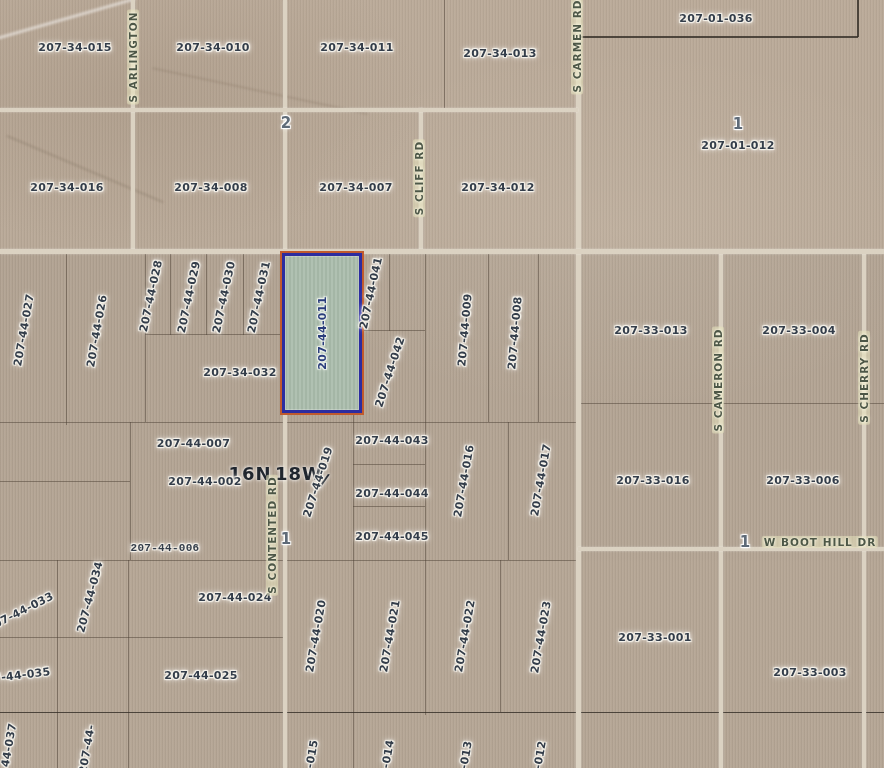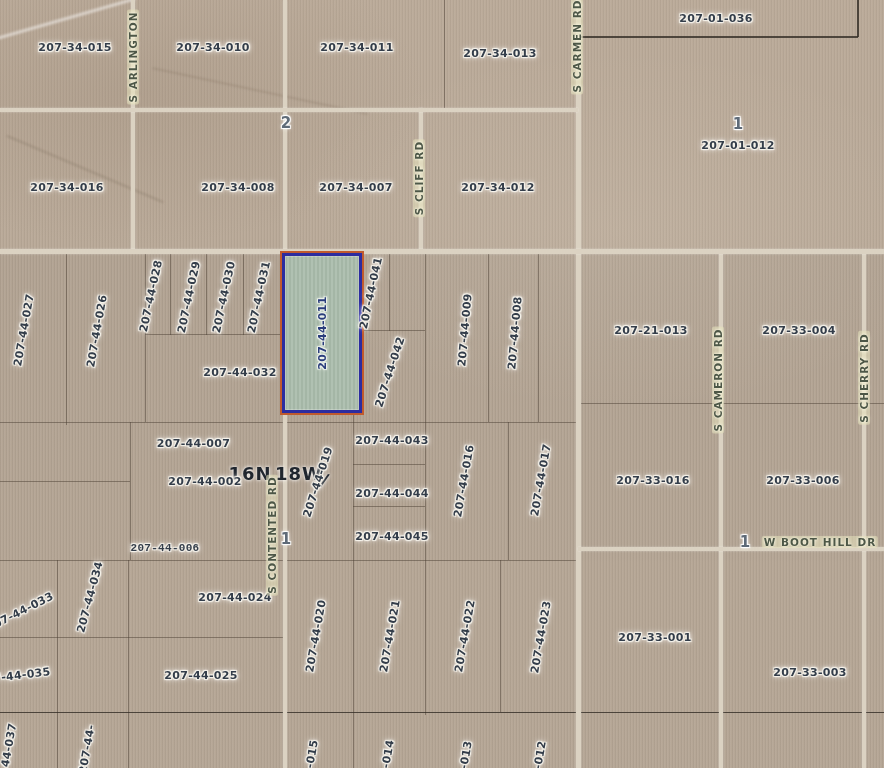--- a/index.html
+++ b/index.html
@@ -113,35 +113,35 @@
   </div>
 
   <div class="layer" id="parcels-layer">
       <div class="lbl" style="left: 75px; top: 47px; transform: translate(-50%, -50%) rotate(0deg);">207-34-015</div>
       <div class="lbl" style="left: 213px; top: 47px; transform: translate(-50%, -50%) rotate(0deg);">207-34-010</div>
       <div class="lbl" style="left: 357px; top: 47px; transform: translate(-50%, -50%) rotate(0deg);">207-34-011</div>
       <div class="lbl" style="left: 500px; top: 53px; transform: translate(-50%, -50%) rotate(0deg);">207-34-013</div>
       <div class="lbl" style="left: 716px; top: 18px; transform: translate(-50%, -50%) rotate(0deg);">207-01-036</div>
       <div class="lbl" style="left: 738px; top: 145px; transform: translate(-50%, -50%) rotate(0deg);">207-01-012</div>
       <div class="lbl" style="left: 67px; top: 187px; transform: translate(-50%, -50%) rotate(0deg);">207-34-016</div>
-      <div class="lbl" style="left: 211px; top: 187px; transform: translate(-50%, -50%) rotate(0deg); margin-left: 27px;">207-34-008</div>
+      <div class="lbl" style="left: 211px; top: 187px; transform: translate(-50%, -50%) rotate(0deg);">207-34-008</div>
       <div class="lbl" style="left: 356px; top: 187px; transform: translate(-50%, -50%) rotate(0deg);">207-34-007</div>
       <div class="lbl" style="left: 498px; top: 187px; transform: translate(-50%, -50%) rotate(0deg);">207-34-012</div>
       <div class="lbl" style="left: 24px; top: 330px; transform: translate(-50%, -50%) rotate(-80deg);">207-44-027</div>
       <div class="lbl" style="left: 97px; top: 331px; transform: translate(-50%, -50%) rotate(-80deg);">207-44-026</div>
       <div class="lbl" style="left: 151px; top: 296px; transform: translate(-50%, -50%) rotate(-78deg);">207-44-028</div>
       <div class="lbl" style="left: 189px; top: 297px; transform: translate(-50%, -50%) rotate(-78deg);">207-44-029</div>
       <div class="lbl" style="left: 224px; top: 297px; transform: translate(-50%, -50%) rotate(-78deg);">207-44-030</div>
       <div class="lbl" style="left: 259px; top: 297px; transform: translate(-50%, -50%) rotate(-78deg);">207-44-031</div>
       <div class="lbl" style="left: 371px; top: 293px; transform: translate(-50%, -50%) rotate(-78deg);">207-44-041</div>
       <div class="lbl" style="left: 390px; top: 372px; transform: translate(-50%, -50%) rotate(-72deg);">207-44-042</div>
-      <div class="lbl" style="left: 240px; top: 372px; transform: translate(-50%, -50%) rotate(0deg);">207-44-032</div>
+      <div class="lbl" style="left: 240px; top: 372px; transform: translate(-50%, -50%) rotate(0deg);">207-34-032</div>
       <div class="lbl" style="left: 465px; top: 330px; transform: translate(-50%, -50%) rotate(-85deg);">207-44-009</div>
       <div class="lbl" style="left: 515px; top: 333px; transform: translate(-50%, -50%) rotate(-85deg);">207-44-008</div>
-      <div class="lbl" style="left: 651px; top: 330px; transform: translate(-50%, -50%) rotate(0deg);">207-21-013</div>
+      <div class="lbl" style="left: 651px; top: 330px; transform: translate(-50%, -50%) rotate(0deg);">207-33-013</div>
       <div class="lbl" style="left: 799px; top: 330px; transform: translate(-50%, -50%) rotate(0deg);">207-33-004</div>
       <div class="lbl" style="left: 170px; top: 443px; transform: translate(-50%, -50%) rotate(0deg); padding-left: 47px;">207-44-007</div>
       <div class="lbl" style="left: 205px; top: 481px; transform: translate(-50%, -50%) rotate(0deg); text-align: center;">207-44-002</div>
       <div class="lbl" style="left: 318px; top: 482px; transform: translate(-50%, -50%) rotate(-72deg);">207-44-019</div>
       <div class="lbl" style="left: 165px; top: 548px; transform: translate(-50%, -50%) rotate(0deg); font-family: Liberation Mono, monospace;">207-44-006</div>
       <div class="lbl" style="left: 392px; top: 440px; transform: translate(-50%, -50%) rotate(0deg);">207-44-043</div>
       <div class="lbl" style="left: 392px; top: 493px; transform: translate(-50%, -50%) rotate(0deg);">207-44-044</div>
       <div class="lbl" style="left: 392px; top: 536px; transform: translate(-50%, -50%) rotate(0deg);">207-44-045</div>
       <div class="lbl" style="left: 464px; top: 481px; transform: translate(-50%, -50%) rotate(-80deg);">207-44-016</div>
       <div class="lbl" style="left: 541px; top: 480px; transform: translate(-50%, -50%) rotate(-80deg);">207-44-017</div>

